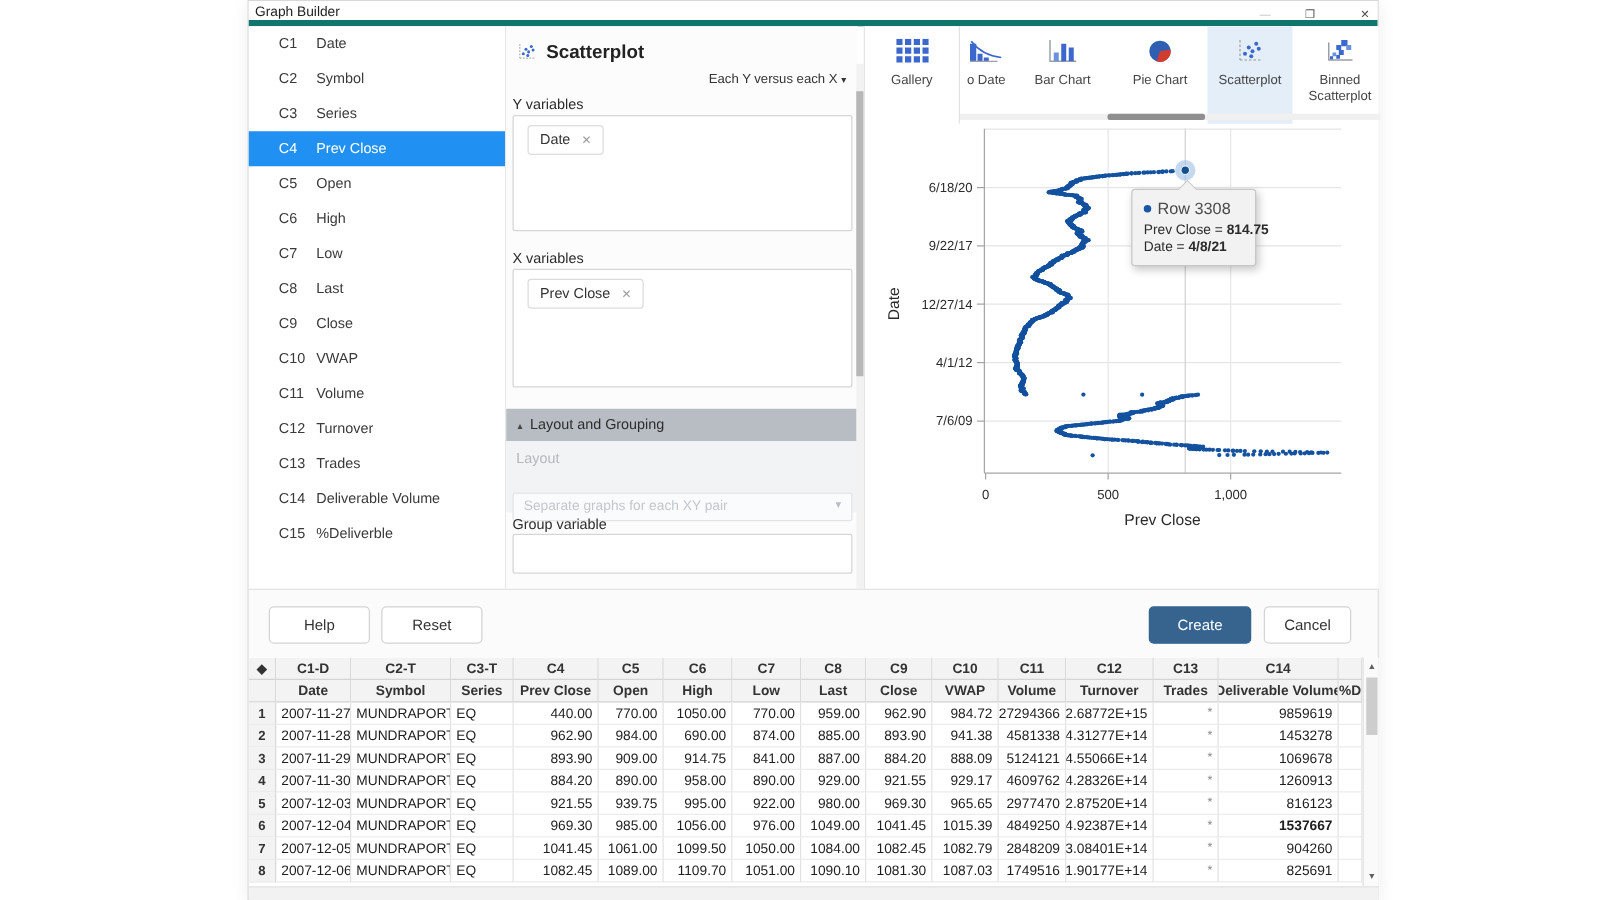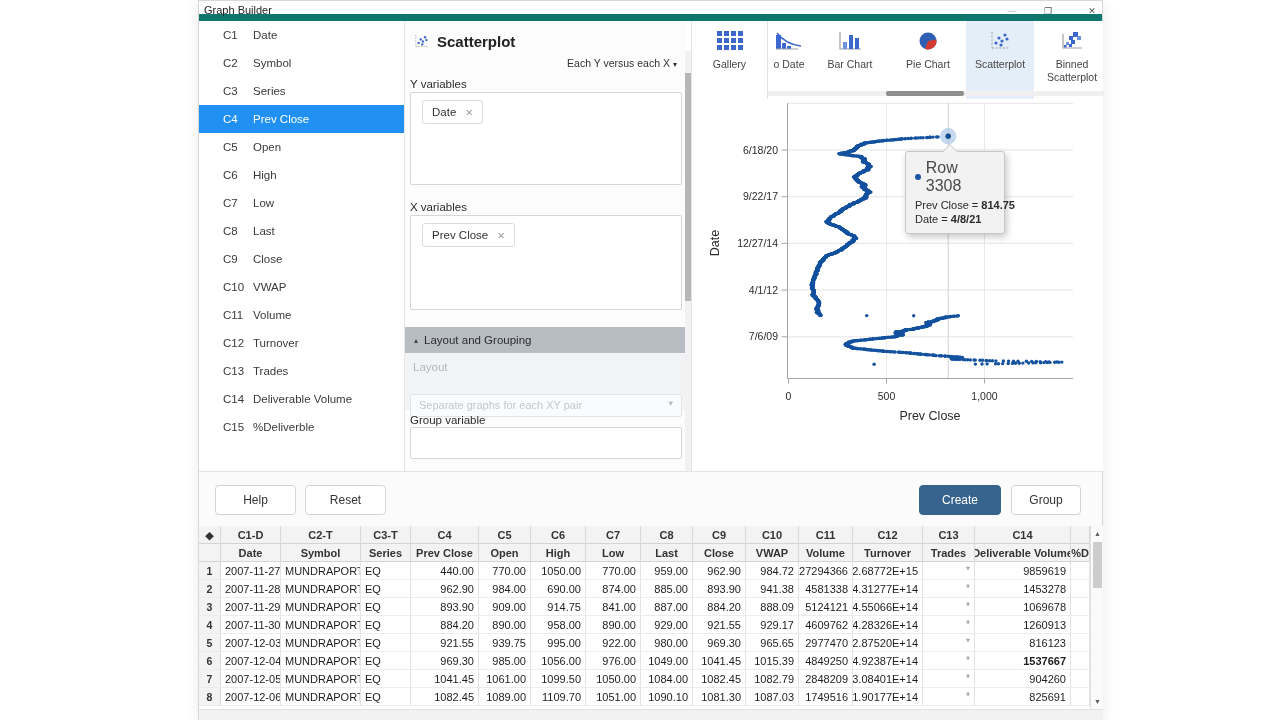--- a/index.html
+++ b/index.html
@@ -4,21 +4,21 @@
 <style>
   * { margin:0; padding:0; box-sizing:border-box; }
   html,body { background:#fff; }
   body { font-family:"Liberation Sans", sans-serif; color:#2b2b2b; }
   #screen { position:relative; width:1280px; height:720px; background:#fff; overflow:hidden; }
   #window { position:absolute; left:198px; top:0; width:905px; height:720px; background:#fff;
             border:1px solid #d8d8d8; box-shadow:0 3px 14px rgba(0,0,0,.08); }
 
   
   .titlebar { position:absolute; left:0; top:0; width:100%; height:20px; background:#fff;
-              border-bottom:7px solid #0f766e; }
+              border-bottom:5px solid #0f766e; }
   .titlebar .title { position:absolute; left:5px; top:3px; font-size:11px; color:#222; }
   .winbtn { position:absolute; top:1px; width:26px; height:18px; text-align:center; font-size:9px;
             color:#555; line-height:18px; cursor:default; }
   .winbtn.min { left:800px; color:#bbb; }
   .winbtn.rest { left:836px; }
   .winbtn.close { left:880px; }
 
   
   #columns-panel { position:absolute; left:0; top:20px; width:206px; height:450px; background:#fff;
                    border-right:1px solid #e6e6e6; }
@@ -66,21 +66,21 @@
   #gallery-scrollbar .thumb { position:absolute; left:118px; top:0; width:78px; height:5px;
                               background:#8f8f8f; border-radius:2px; }
 
   #plot { position:absolute; left:690px; top:96px; width:413px; height:334px; }
   #plot text { font-family:"Liberation Sans", sans-serif; }
 
   
   #tooltip { position:absolute; left:905px; top:151px; width:100px; background:#f2f2f2;
              border:1px solid #c7c7c7; border-radius:3px; padding:7px 9px 8px 9px;
              box-shadow:2px 3px 7px rgba(0,0,0,.22); font-size:11px; color:#2b2b2b; }
-  #tooltip .tt-row1 { display:flex; align-items:center; gap:5px; font-size:16px; color:#4a4a4a; margin-bottom:4px; }
+  #tooltip .tt-row1 { display:flex; align-items:center; gap:5px; font-size:13px; color:#4a4a4a; margin-bottom:4px; }
   #tooltip .tt-dot { width:6px; height:6px; border-radius:50%; background:#1856a7; }
   #tooltip .tt-line { margin-top:2px; white-space:nowrap; }
   #tooltip .tt-ptr-b { position:absolute; left:36px; top:-8px; width:0; height:0;
                        border-left:8px solid transparent; border-right:8px solid transparent;
                        border-bottom:8px solid #c7c7c7; }
   #tooltip .tt-ptr { position:absolute; left:37px; top:-7px; width:0; height:0;
                      border-left:7px solid transparent; border-right:7px solid transparent;
                      border-bottom:7px solid #f2f2f2; }
 
   
@@ -317,21 +317,21 @@
         </div>
       <div id="gallery-scrollbar">
         <div class="thumb"></div>
       </div>
     </div>
 
     <div id="footer">
       <button class="btn light" id="btn-help">Help</button>
       <button class="btn light" id="btn-reset">Reset</button>
       <button class="btn" id="btn-create">Create</button>
-      <button class="btn light" id="btn-cancel">Group</button>
+      <button class="btn light" id="btn-cancel">Cancel</button>
     </div>
 
     <div id="grid">
         <div class="g-row g-head">
           <div class="g-cell rn" style="width: 22px;">◆</div>
           <div class="g-cell " style="width: 60px;">C1-D</div>
           <div class="g-cell " style="width: 80px;">C2-T</div>
           <div class="g-cell " style="width: 50px;">C3-T</div>
           <div class="g-cell " style="width: 68px;">C4</div>
           <div class="g-cell " style="width: 52px;">C5</div>

